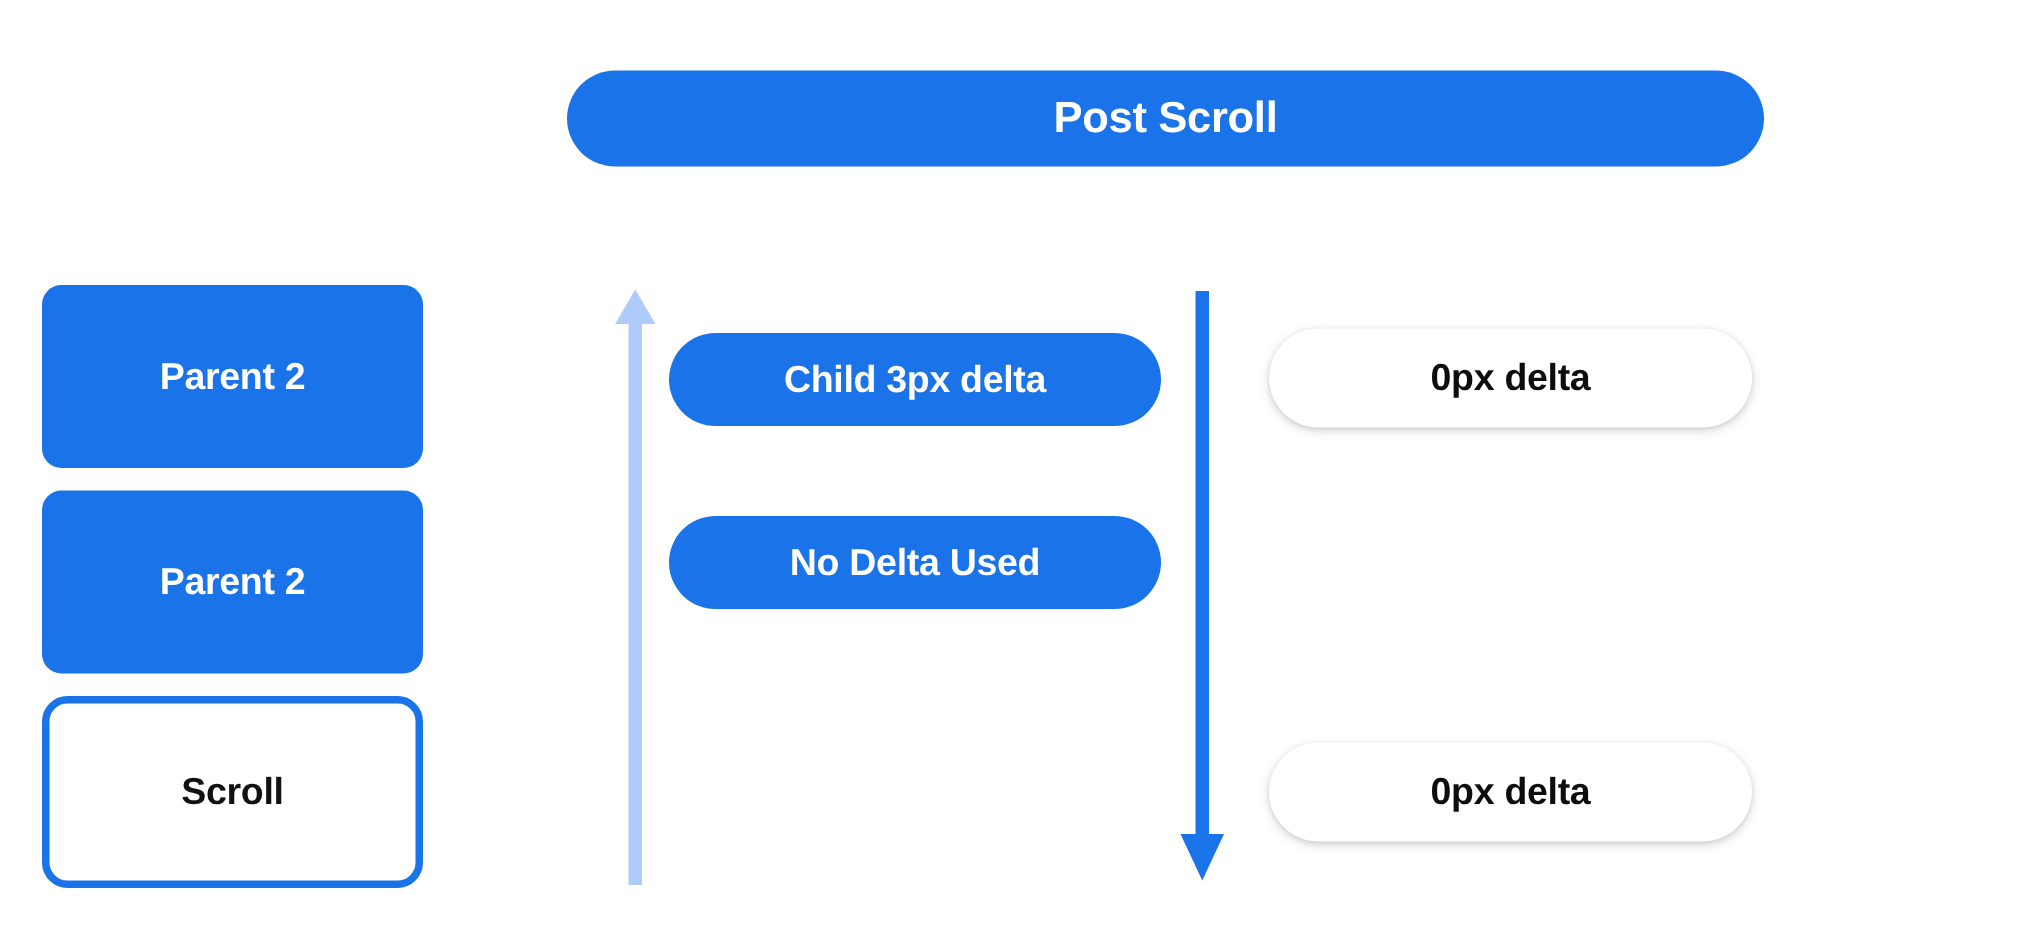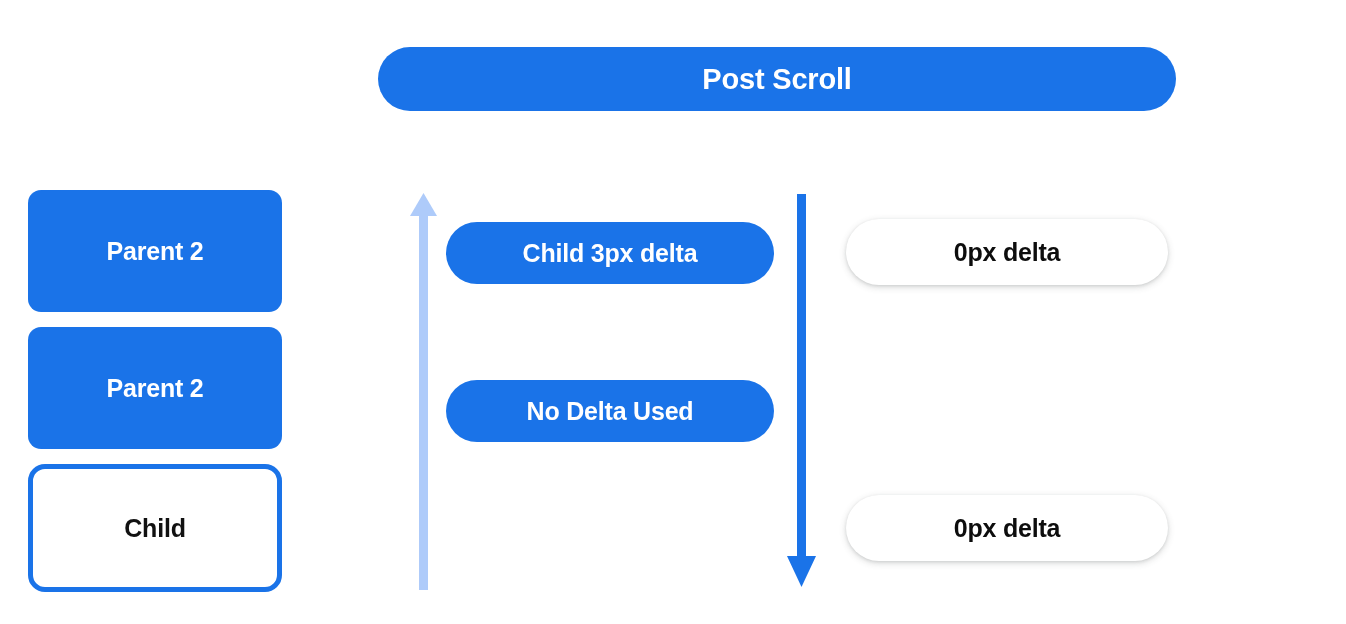--- a/index.html
+++ b/index.html
@@ -93,21 +93,21 @@
     justify-content: center;
   }
   .mid-pill .label {
     color: #ffffff;
     font-size: 25px;
     font-weight: bold;
     letter-spacing: -0.2px;
     line-height: 1;
   }
   #pill-used-delta { top: 222px; }
-  #pill-no-delta   { top: 380px; text-align: center; }
+  #pill-no-delta   { top: 344px; text-align: center; }
 
   
   .right-pill {
     position: absolute;
     left: 846px;
     width: 322px;
     height: 66px;
     background: #ffffff;
     border-radius: 33px;
     display: flex;
@@ -137,21 +137,21 @@
 
   <div id="box-parent2" class="stack-box filled">
     <span class="label">Parent 2</span>
   </div>
 
   <div id="box-parent1" class="stack-box filled">
     <span class="label">Parent 2</span>
   </div>
 
   <div id="box-child" class="stack-box outlined">
-    <span class="label">Child</span>
+    <span class="label">Scroll</span>
   </div>
 
   <svg id="arrow-up" class="arrow-svg" viewBox="0 0 40 400">
     <line x1="18.5" y1="400" x2="18.5" y2="20" stroke="#aecbfa" stroke-width="9" stroke-linecap="butt"></line>
     <polygon points="18.5,3 32,26 5,26" fill="#aecbfa"></polygon>
   </svg>
 
   <svg id="arrow-down" class="arrow-svg" viewBox="0 0 40 400">
     <line x1="19.5" y1="4" x2="19.5" y2="378" stroke="#1a73e8" stroke-width="9" stroke-linecap="butt"></line>
     <polygon points="19.5,397 34,366 5,366" fill="#1a73e8"></polygon>

